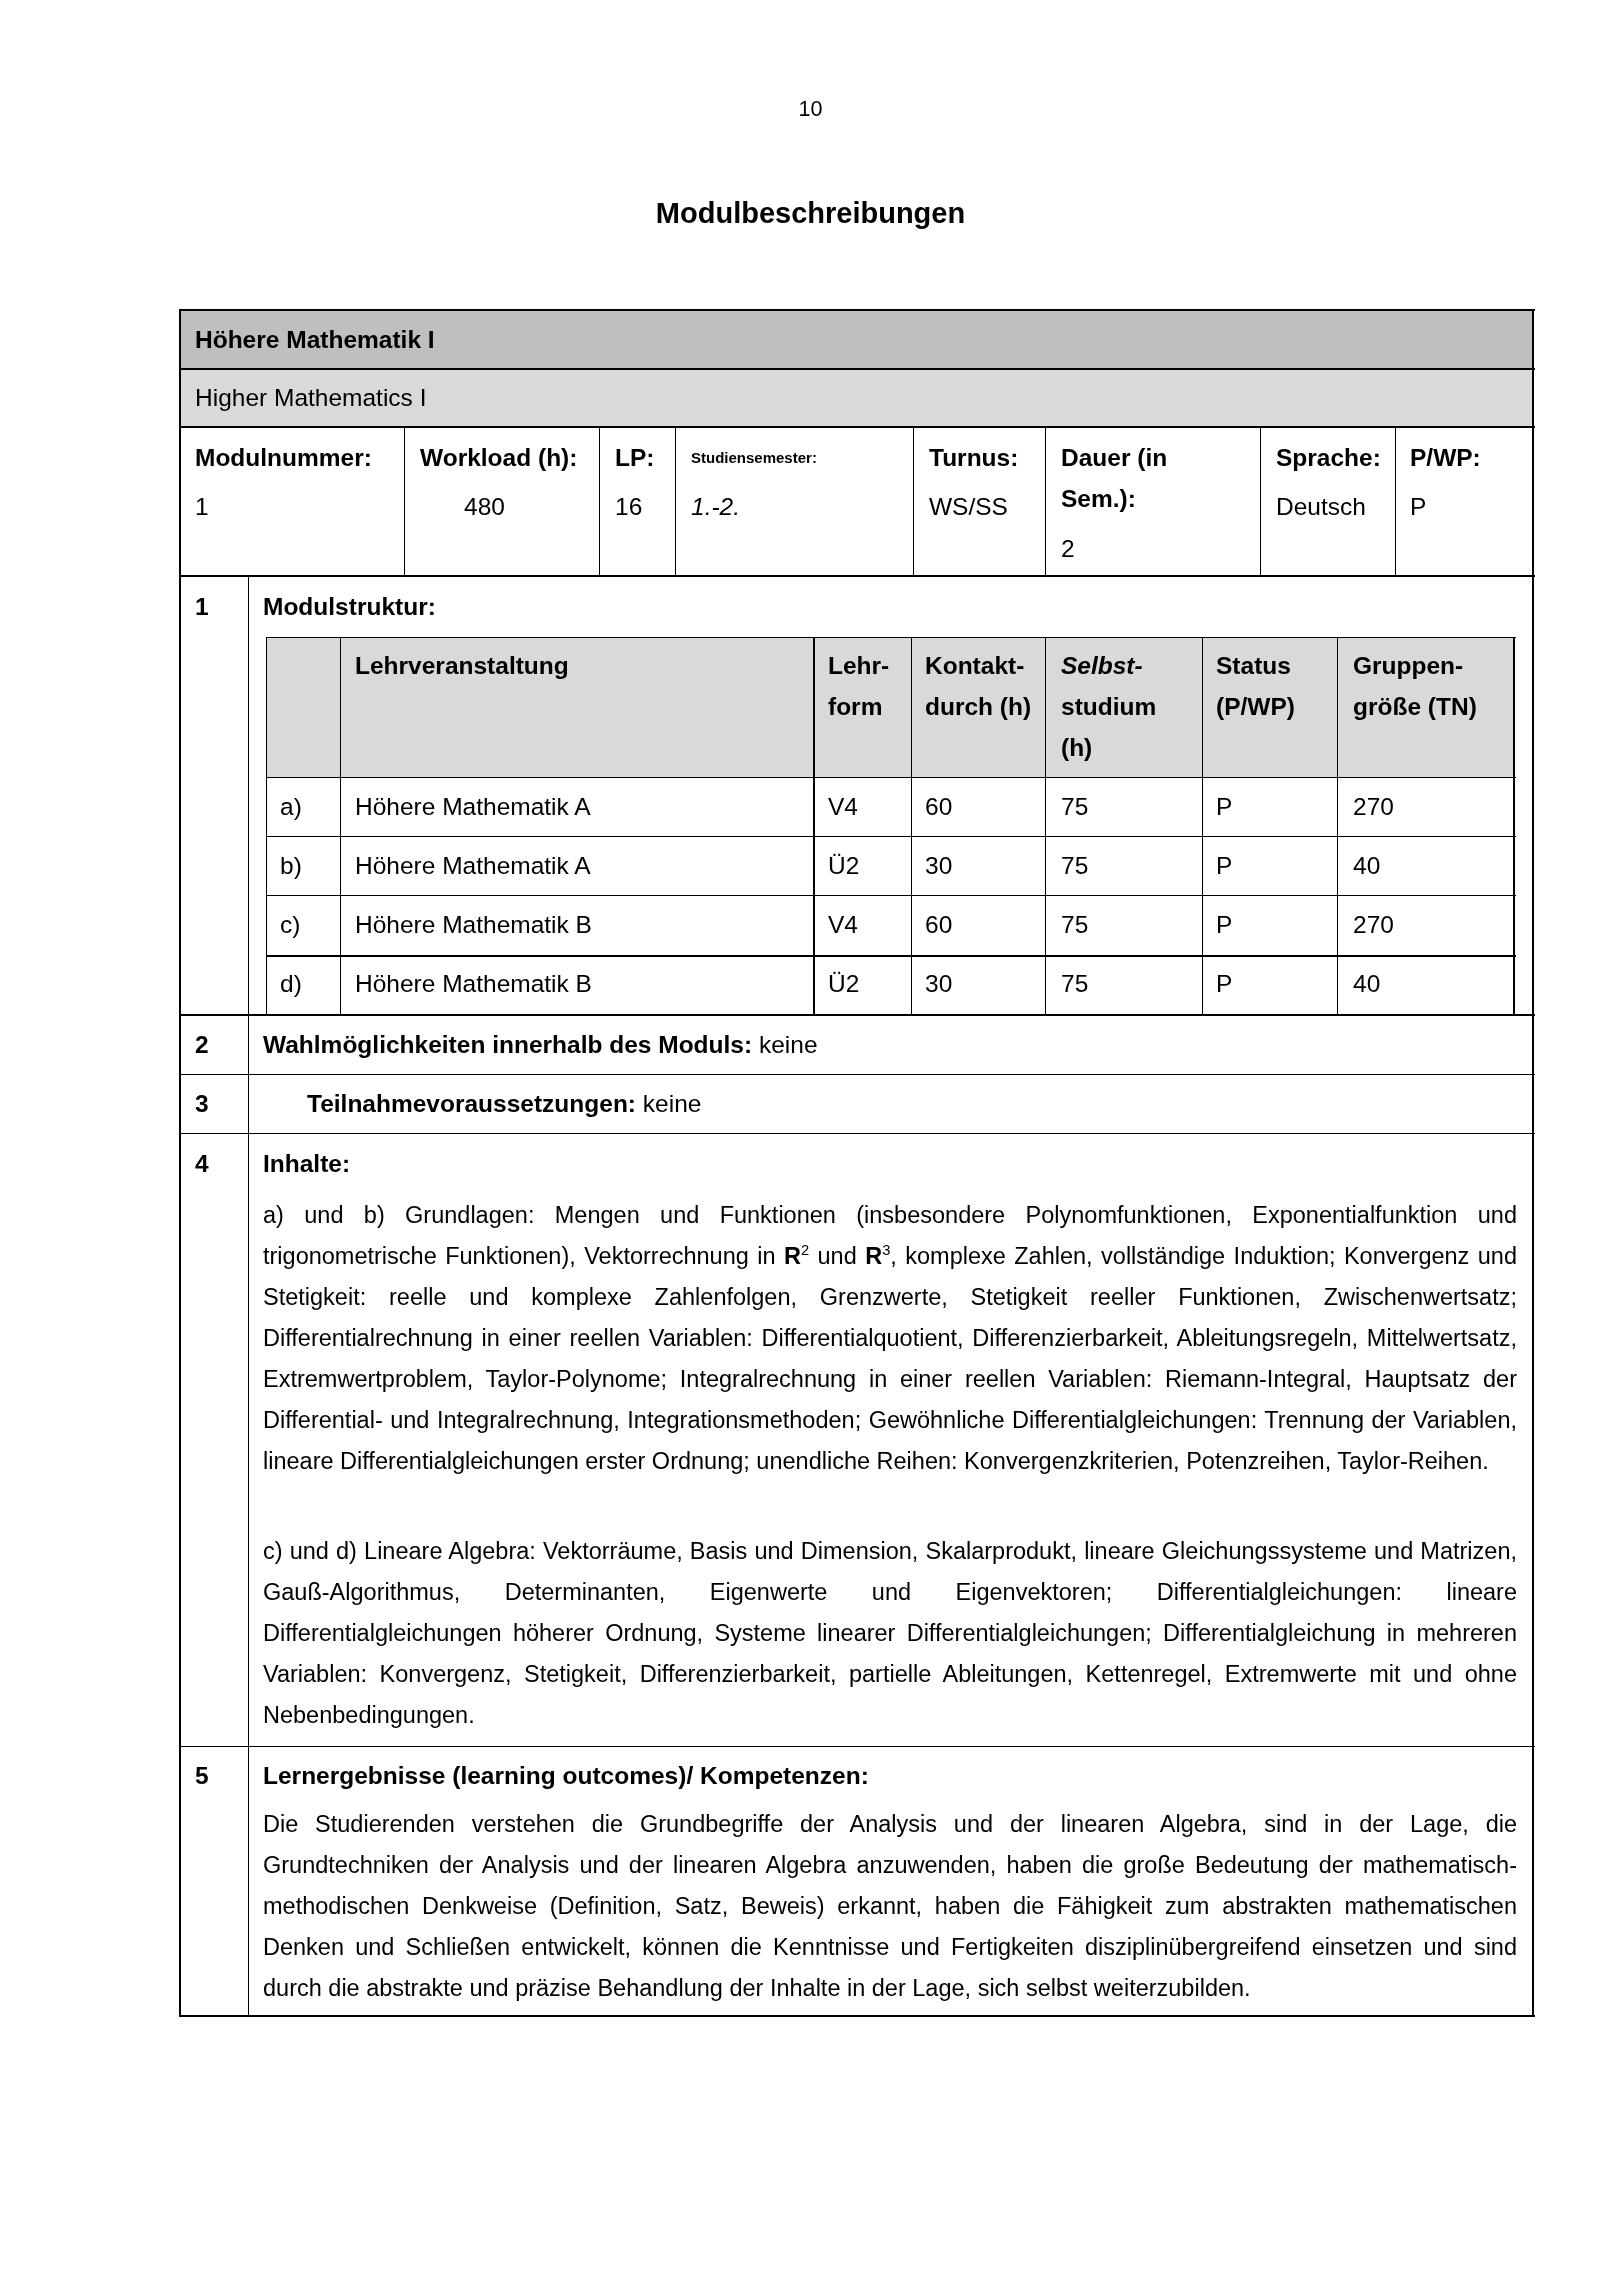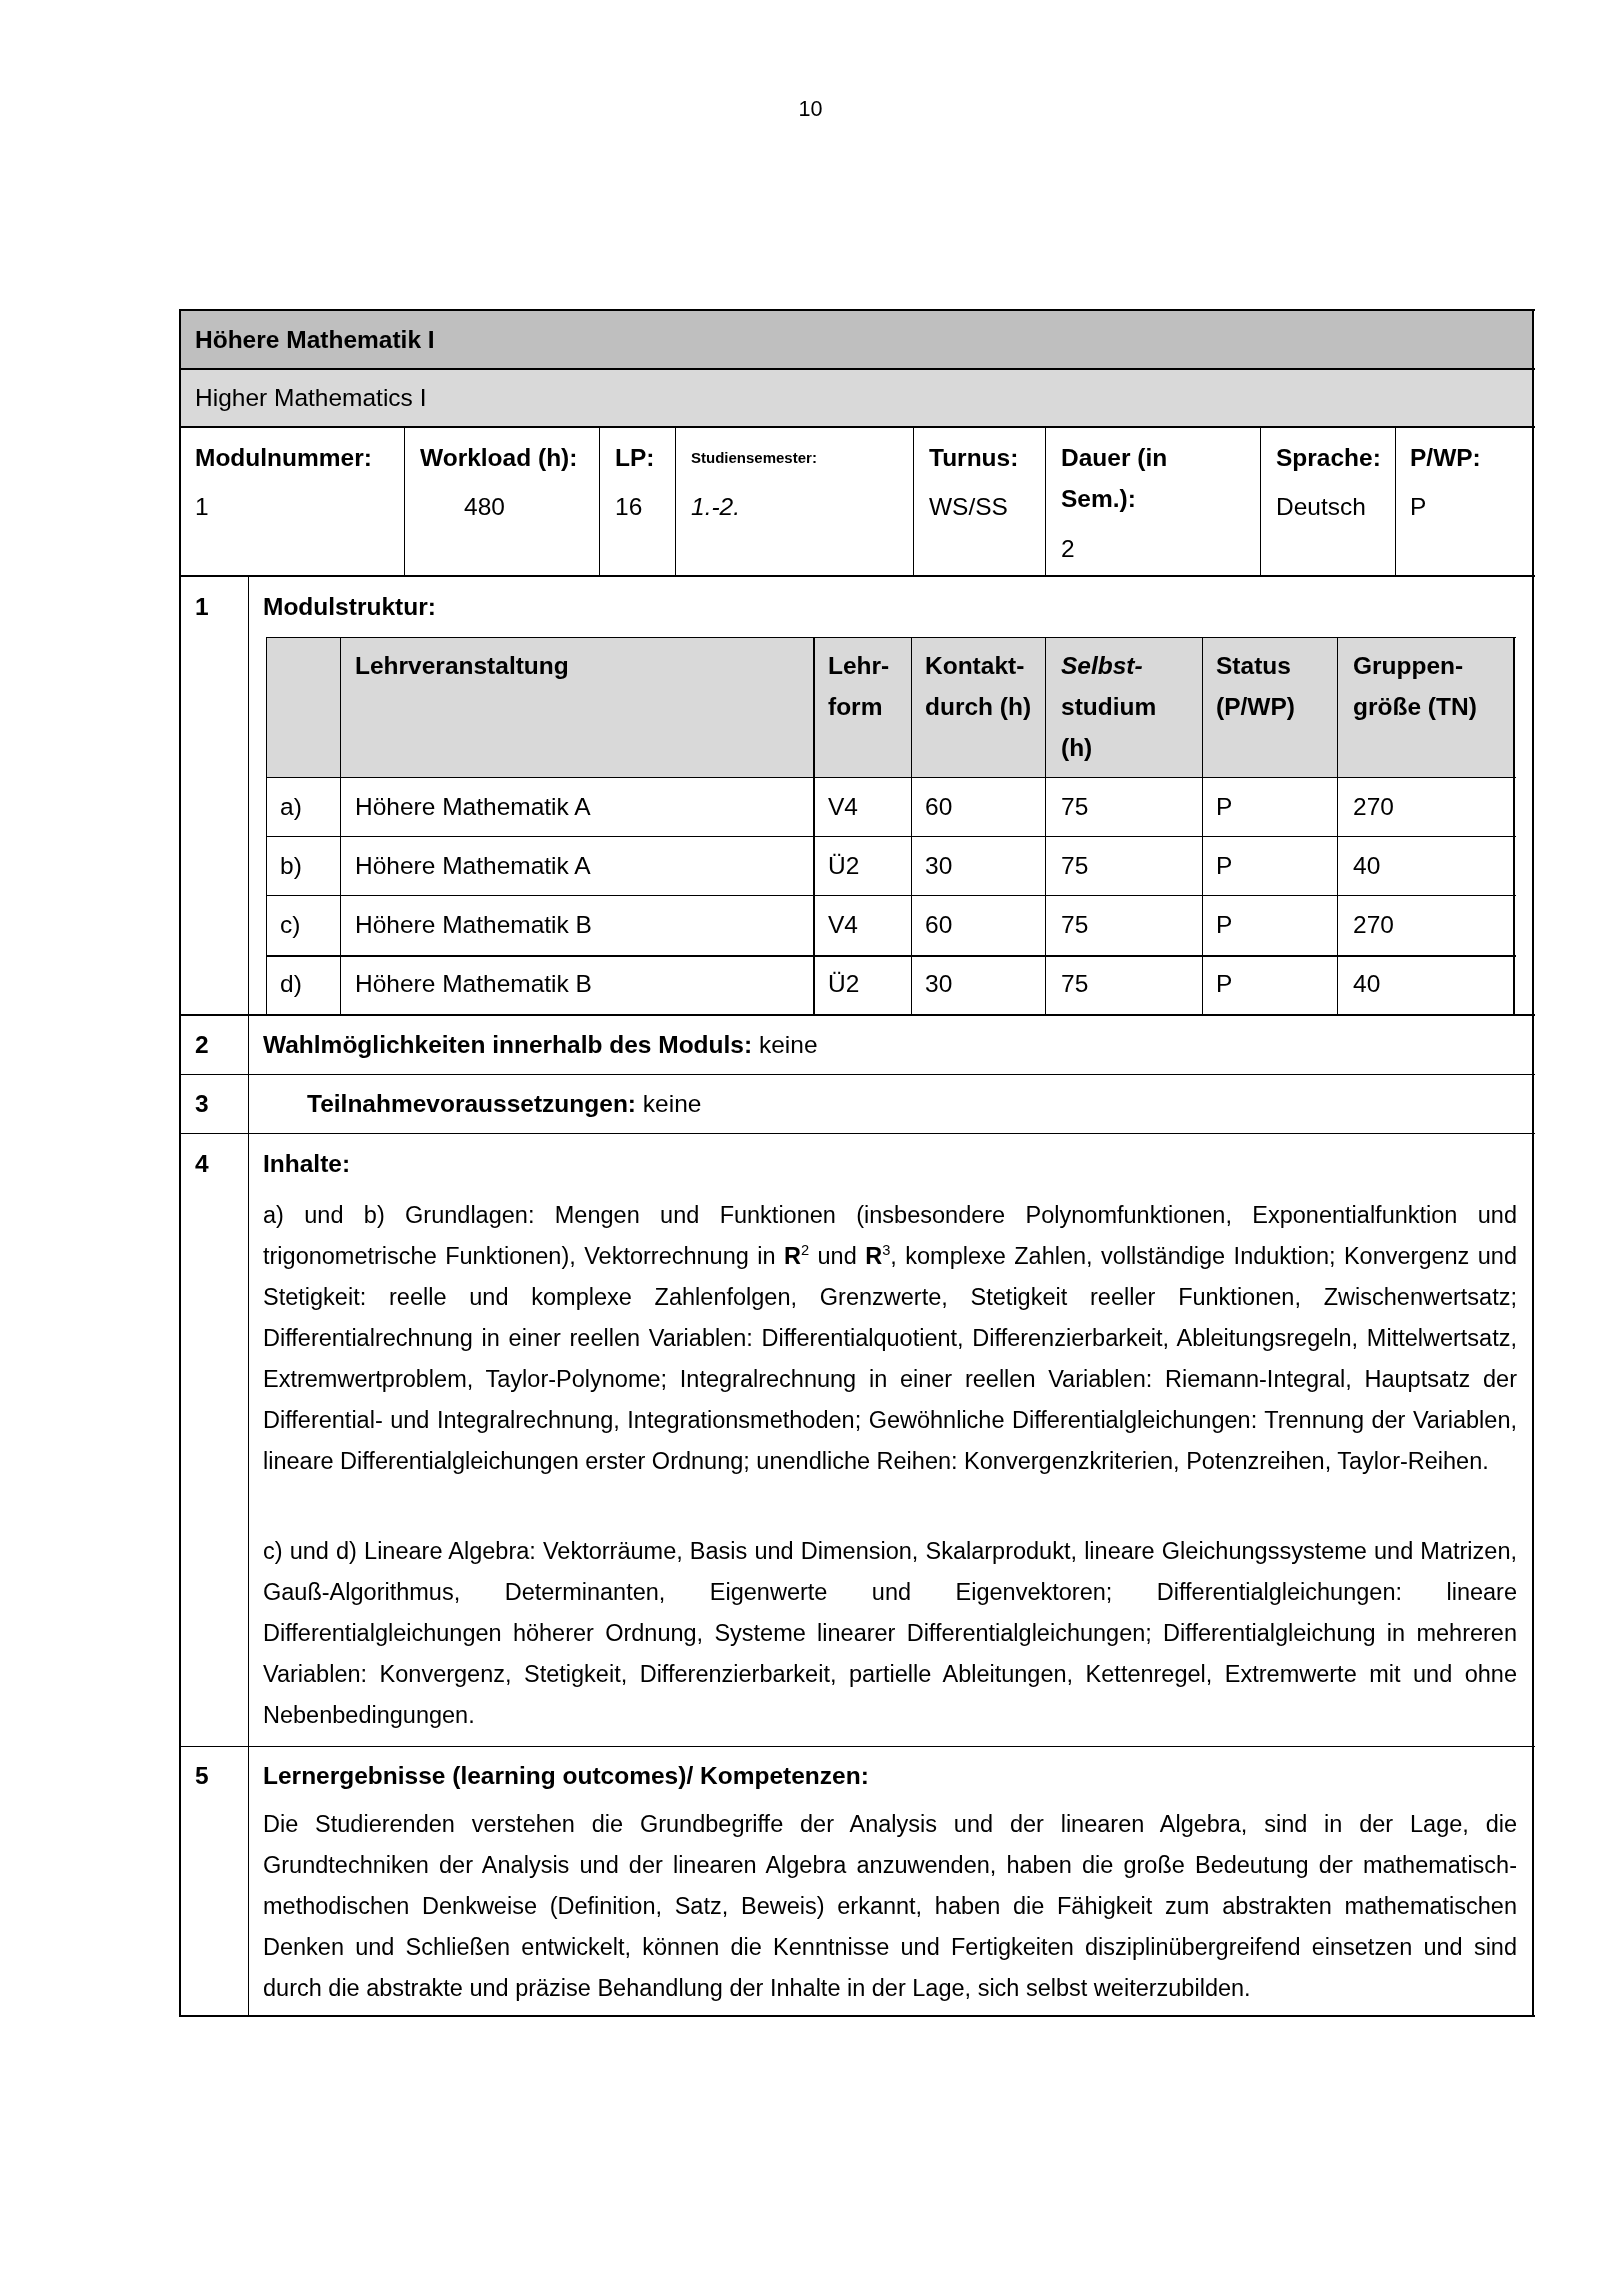--- a/index.html
+++ b/index.html
@@ -15,20 +15,21 @@
   .bold { font-weight: bold; }
   .para { position: absolute; font-size: 23.5px; line-height: 41px; text-align: justify; }
   .para sup { font-size: 14.7px; line-height: 0; }
   .para b { font-weight: bold; }
 </style>
 </head>
 <body>
 
 <div class="page-number">10</div>
 <div class="doc-title">
+  <div>Modulbeschreibungen</div>
 </div>
 
 <div>
 
   <div class="abs" style="left:179px;top:310px;width:1354px;height:59px;background:#bfbfbf;"></div>
   <div class="abs" style="left:179px;top:369px;width:1354px;height:59px;background:#d9d9d9;"></div>
   <div class="abs" style="left:266px;top:637px;width:1249px;height:140px;background:#d9d9d9;"></div>
 
   <div class="hline" style="left:179px;top:309px;width:1356px;"></div>
   <div class="hline" style="left:179px;top:368px;width:1356px;"></div>

